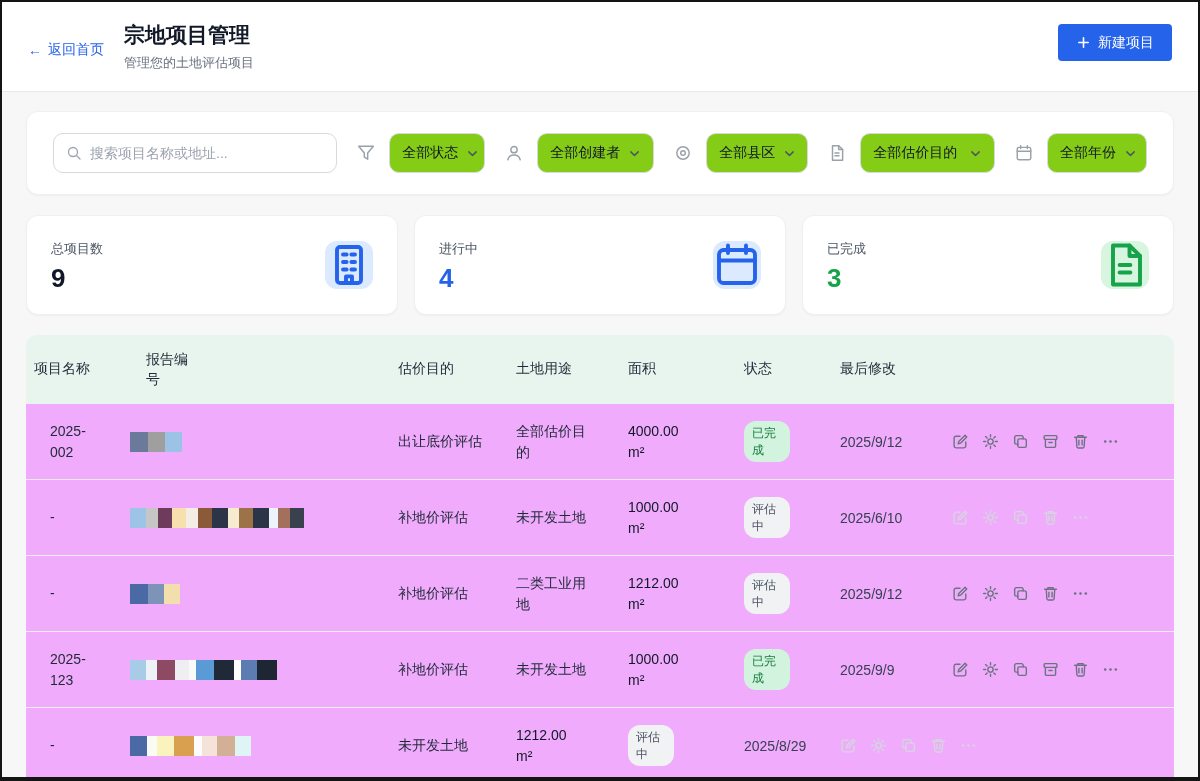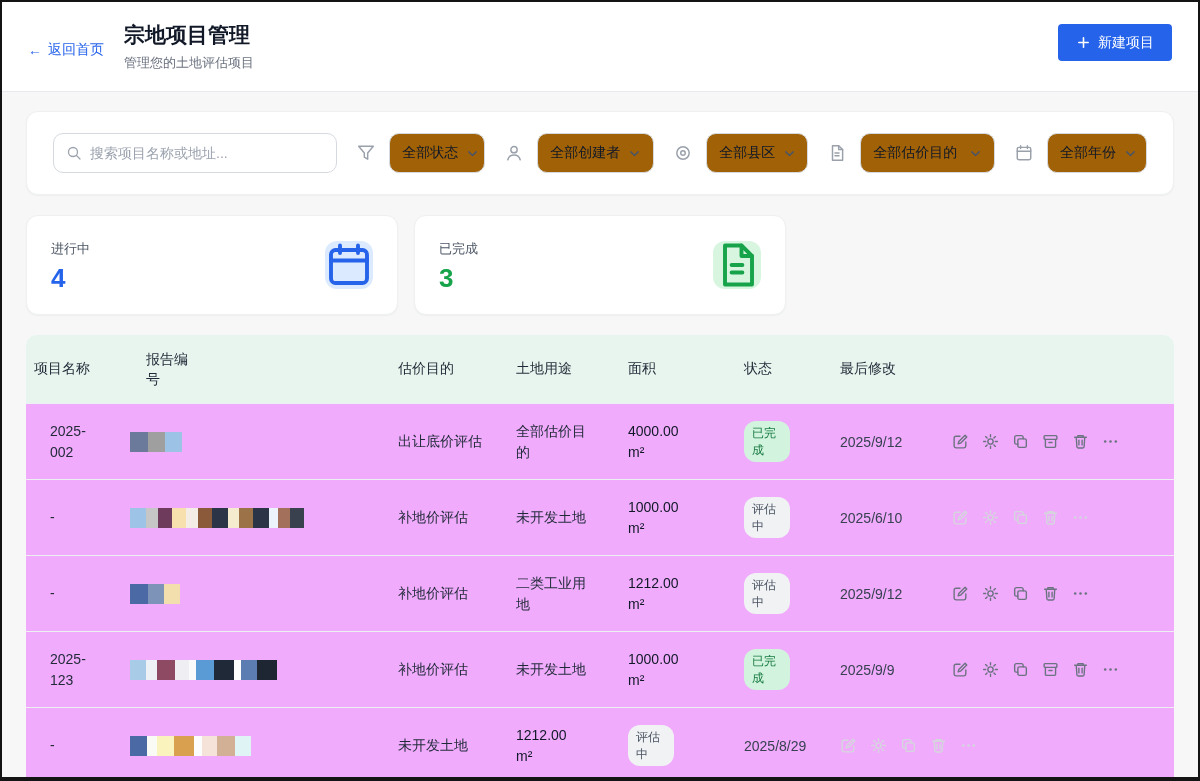--- a/index.html
+++ b/index.html
@@ -40,21 +40,21 @@
     width:320px; height:40px; border:1px solid #d6dae0; border-radius:10px;
     display:flex; align-items:center; gap:8px; padding:0 12px; background:#fff;
   }
   .search-box .icon { color:#9ca3af; font-size:16px; }
   .search-box input {
     border:none; outline:none; flex:1; font-size:14px; color:#111827; font-family:inherit; background:transparent;
   }
   .search-box input::placeholder { color:#9ca3af; }
   .filter-icon { color:#9aa1ab; font-size:18px; margin:0 3px 0 9px; }
   .select {
-    height:40px; border:1px solid #d6dae0; border-radius:10px; background:#a16207;
+    height:40px; border:1px solid #d6dae0; border-radius:10px; background:#84cc16;
     display:flex; align-items:center; justify-content:space-between; padding:0 12px;
     font-size:14px; color:#111827; cursor:pointer; white-space:nowrap; gap:8px;
   }
   .select .icon { color:#4b5563; font-size:13px; }
   .w-status{width:96px}.w-creator{width:118px}.w-district{width:102px}.w-purpose{width:150px}.w-year{width:100px}
 
   
   .stats-row { margin:20px 24px 0; display:grid; grid-template-columns:1fr 1fr 1fr; gap:16px; }
   .stat-card {
     background:#fff; border-radius:12px; border:1px solid #eef0f2;
@@ -192,20 +192,32 @@
         <svg viewBox="0 0 16 16" fill="none" stroke="currentColor" stroke-width="1.8" stroke-linecap="round" stroke-linejoin="round">
           <path d="M3.5 6l4.5 4.5L12.5 6"></path>
         </svg>
       </span>
   </div>
 </div>
 
 <div class="stats-row">
   <div class="stat-card">
     <div>
+      <div class="stat-label">总项目数</div>
+      <div class="stat-value" style="color: rgb(17, 24, 39);">9</div>
+    </div>
+    <div class="stat-icon-box" style="background: rgb(219, 234, 254); color: rgb(37, 99, 235);">
+        <svg viewBox="0 0 16 16" fill="none" stroke="currentColor" stroke-width="1.3" stroke-linecap="round" stroke-linejoin="round">
+          <rect x="4" y="2" width="8" height="12" rx="1"></rect>
+          <path d="M6 4.5h1.2M8.8 4.5H10M6 7h1.2M8.8 7H10M6 9.5h1.2M8.8 9.5H10M7 14v-2.2h2V14"></path>
+        </svg>
+      </div>
+  </div>
+  <div class="stat-card">
+    <div>
       <div class="stat-label">进行中</div>
       <div class="stat-value" style="color: rgb(37, 99, 235);">4</div>
     </div>
     <div class="stat-icon-box" style="background: rgb(219, 234, 254); color: rgb(37, 99, 235);">
         <svg viewBox="0 0 16 16" fill="none" stroke="currentColor" stroke-width="1.3" stroke-linecap="round" stroke-linejoin="round">
           <rect x="2" y="3" width="12" height="11" rx="1.5"></rect>
           <path d="M5 1.5V4M11 1.5V4M2 6.5h12"></path>
         </svg>
       </div>
   </div>

